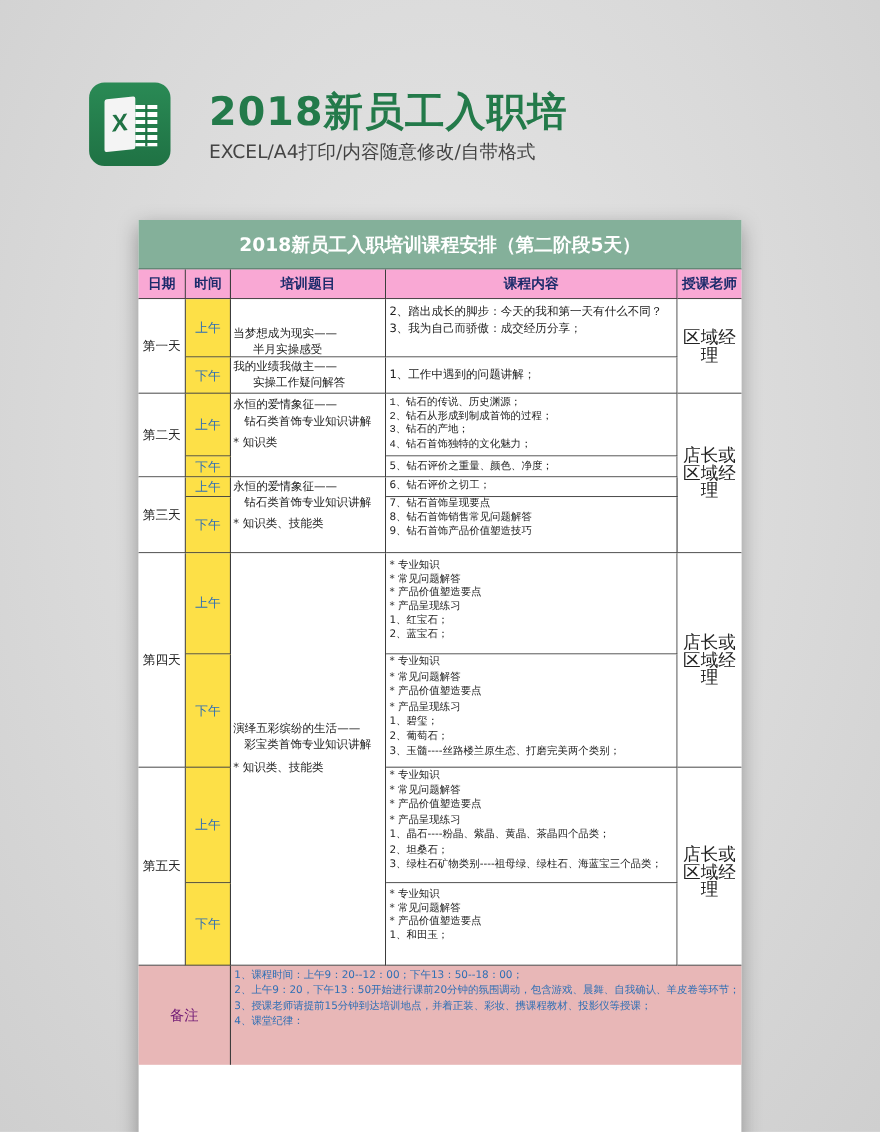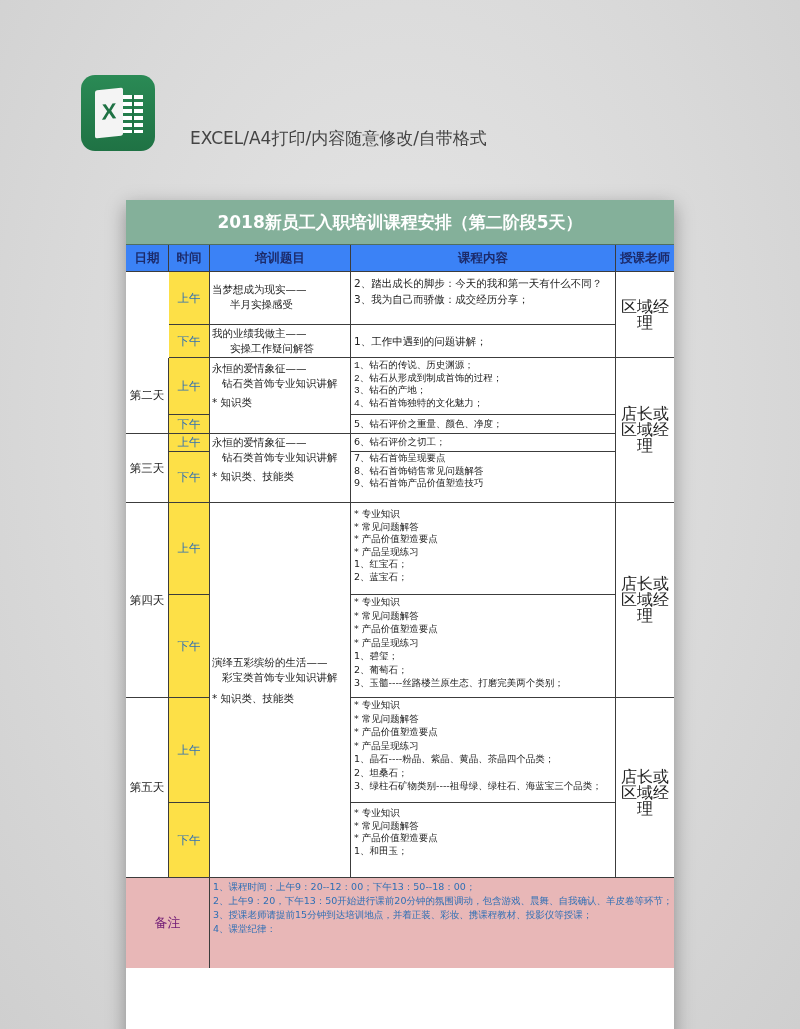--- a/index.html
+++ b/index.html
@@ -49,21 +49,21 @@
     position: absolute; left: 0; top: 0; width: 548px; height: 45px;
     background: #84b09a; color: #fff; font-weight: bold; font-size: 17px;
     display: flex; align-items: center; justify-content: center;
     border-bottom: 1px solid #4f6e5f;
   }
   .cell {
     position: absolute; border-right: 1px solid #3c3c3c; border-bottom: 1px solid #3c3c3c;
     font-size: 10.5px; color: #222; overflow: hidden;
   }
   .hdr {
-    background: #3b82f6; color: #1c2b6b; font-weight: bold; font-size: 12.5px;
+    background: #f9a8d4; color: #1c2b6b; font-weight: bold; font-size: 12.5px;
     display: flex; align-items: center; justify-content: center;
   }
   .day { display: flex; align-items: center; justify-content: center; font-size: 11.5px; background: #fff; }
   .time {
     display: flex; align-items: center; justify-content: center;
     background: #fde047; color: #2f6fb5; font-size: 11.5px;
   }
   .topic { background: #fff; padding: 3px 2px; line-height: 15px; font-size: 10.5px; }
   .topic .indent { display: block; padding-left: 18px; }
   .topic .sub { display: block; margin-top: 4px; }
@@ -84,35 +84,37 @@
 </head>
 <body>
 
 <div class="banner">
   <div class="xl-icon">
     <div class="sheet">
       <span>X</span>
     </div>
     <div class="grid"></div>
   </div>
+  <div class="banner-title">2018新员工入职培</div>
   <div class="banner-sub">EXCEL/A4打印/内容随意修改/自带格式</div>
 </div>
 
 <div class="sheet-wrap">
   <div class="title-bar">2018新员工入职培训课程安排（第二阶段5天）</div>
 
   <div class="cell hdr" style="left:0;top:45px;width:43px;height:27px;">日期</div>
   <div class="cell hdr" style="left:43px;top:45px;width:41px;height:27px;">时间</div>
   <div class="cell hdr" style="left:84px;top:45px;width:141px;height:27px;font-family:Liberation Serif, serif;">培训题目</div>
   <div class="cell hdr" style="left:225px;top:45px;width:265px;height:27px;">课程内容</div>
   <div class="cell hdr" style="left:490px;top:45px;width:58px;height:27px;border-right:none;">授课老师</div>
 
+  <div class="cell day" style="left:0;top:72px;width:43px;height:86px;">第一天</div>
   <div class="cell time" style="left:43px;top:72px;width:41px;height:53px;">上午</div>
   <div class="cell time" style="left:43px;top:125px;width:41px;height:33px;">下午</div>
-  <div class="cell topic" style="left:84px;top:72px;width:141px;height:53px;padding-top:10px;">
+  <div class="cell topic" style="left:84px;top:72px;width:141px;height:53px;padding-top:24px;">
     <span>当梦想成为现实——</span>
     <span class="indent">半月实操感受</span>
   </div>
   <div class="cell topic" style="left:84px;top:125px;width:141px;height:33px;padding-top:1px;">
     <span>我的业绩我做主——</span>
     <span class="indent">实操工作疑问解答</span>
   </div>
   <div class="cell content big" style="left:225px;top:72px;width:265px;height:53px;">
     <span class="line">2、踏出成长的脚步：今天的我和第一天有什么不同？</span>
     <span class="line">3、我为自己而骄傲：成交经历分享；</span>

